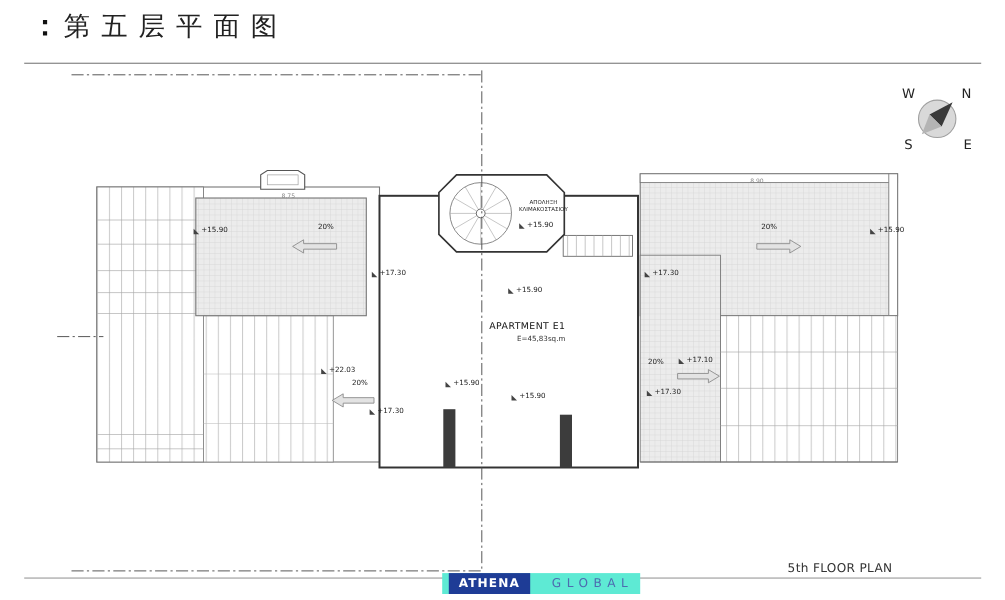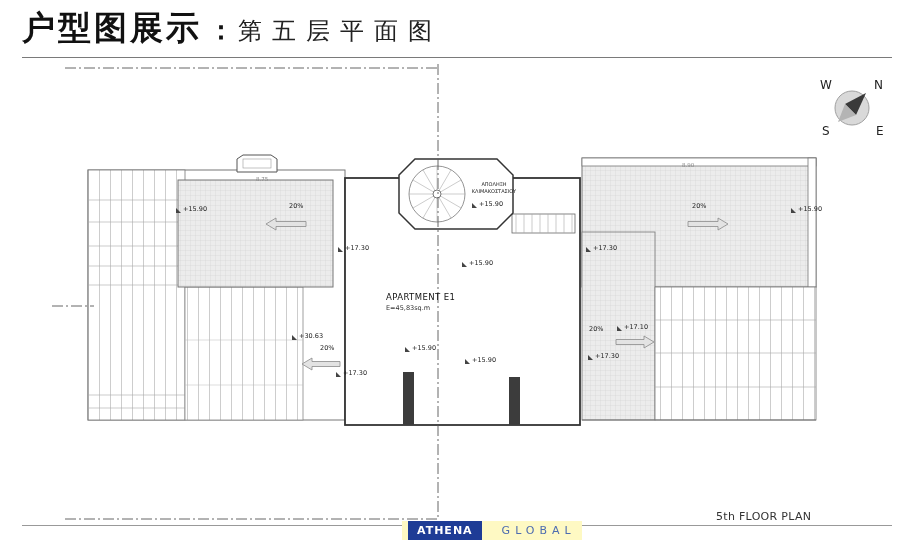--- a/index.html
+++ b/index.html
@@ -21,32 +21,32 @@
   
   .compass{position:absolute;left:812px;top:76px;width:82px;height:66px;font-size:12px;color:#222}
   .compass span{position:absolute}
   .compass .w{left:8px;top:2px}
   .compass .n{left:62px;top:2px}
   .compass .s{left:10px;top:48px}
   .compass .e{left:64px;top:48px}
 
   
   .footer-rule{position:absolute;left:22px;top:525px;width:870px;border-top:1px solid #999}
-  .brand{position:absolute;left:402px;top:521px;display:flex;align-items:center;background:#fef9c3;padding:0 6px}
+  .brand{position:absolute;left:402px;top:521px;display:flex;align-items:center;background:#5eead4;padding:0 6px}
   .brand-box{background:var(--brand-blue);color:#fff;font-weight:bold;font-size:11px;letter-spacing:1px;padding:3px 9px}
   .brand-word{color:var(--brand-blue-light);font-size:11px;letter-spacing:5px;margin-left:20px}
   .caption{position:absolute;left:716px;top:510px;font-size:11px;color:#333;letter-spacing:.3px}
 
   
   .lvl{position:absolute;display:flex;align-items:flex-end;gap:2px;font-size:6.5px;color:#222;line-height:1;white-space:nowrap}
   .lvl-icon{width:0;height:0;border-bottom:5px solid #444;border-right:5px solid transparent;display:inline-block}
   .slope{position:absolute;font-size:6.5px;color:#222;line-height:1}
   .dim{position:absolute;font-size:5.5px;color:#888;line-height:1}
   .stair-label{position:absolute;left:462px;top:181px;width:64px;font-size:5px;line-height:1.3;text-align:center;color:#222}
-  .apt-label{position:absolute;left:386px;top:292px;width:140px;text-align:left;color:#111}
+  .apt-label{position:absolute;left:374px;top:292px;width:140px;text-align:right;color:#111}
   .apt-name{font-size:8.5px;letter-spacing:.4px}
   .apt-area{font-size:6.5px;color:#333;margin-top:2px}
 </style>
 </head>
 <body>
 
 <svg class="abs" style="left:0;top:0" width="914" height="545" viewBox="0 0 914 545" xmlns="http://www.w3.org/2000/svg">
   <defs>
     <pattern id="tiles" width="5" height="5" patternUnits="userSpaceOnUse">
       <rect width="5" height="5" fill="#ececec"></rect>
@@ -109,21 +109,20 @@
   </g>
 
   <g>
     <circle cx="852" cy="108" r="17" fill="#d9d9d9" stroke="#a0a0a0" stroke-width="1"></circle>
     <polygon points="866,93 845,104 856,115" fill="#3a3a3a"></polygon>
     <polygon points="838,122 845,104 856,115" fill="#b4b4b4"></polygon>
   </g>
 </svg>
 
 <div class="header">
-  <span class="title-main">户型图展示</span>
   <span class="title-sep">：</span>
   <span class="title-sub">第五层平面图</span>
 </div>
 <div class="header-rule"></div>
 
 <div class="compass">
   <span class="w">W</span>
   <span class="n">N</span>
   <span class="s">S</span>
   <span class="e">E</span>
@@ -150,21 +149,21 @@
 <span class="lvl" style="left:462px;top:260px">
     <span class="lvl-icon"></span>
     <span>+15.90</span>
   </span>
 <span class="lvl" style="left:472px;top:201px">
     <span class="lvl-icon"></span>
     <span>+15.90</span>
   </span>
 <span class="lvl" style="left:292px;top:333px">
     <span class="lvl-icon"></span>
-    <span>+30.63</span>
+    <span>+22.03</span>
   </span>
 <span class="lvl" style="left:405px;top:345px">
     <span class="lvl-icon"></span>
     <span>+15.90</span>
   </span>
 <span class="lvl" style="left:465px;top:357px">
     <span class="lvl-icon"></span>
     <span>+15.90</span>
   </span>
 <span class="lvl" style="left:336px;top:370px">

